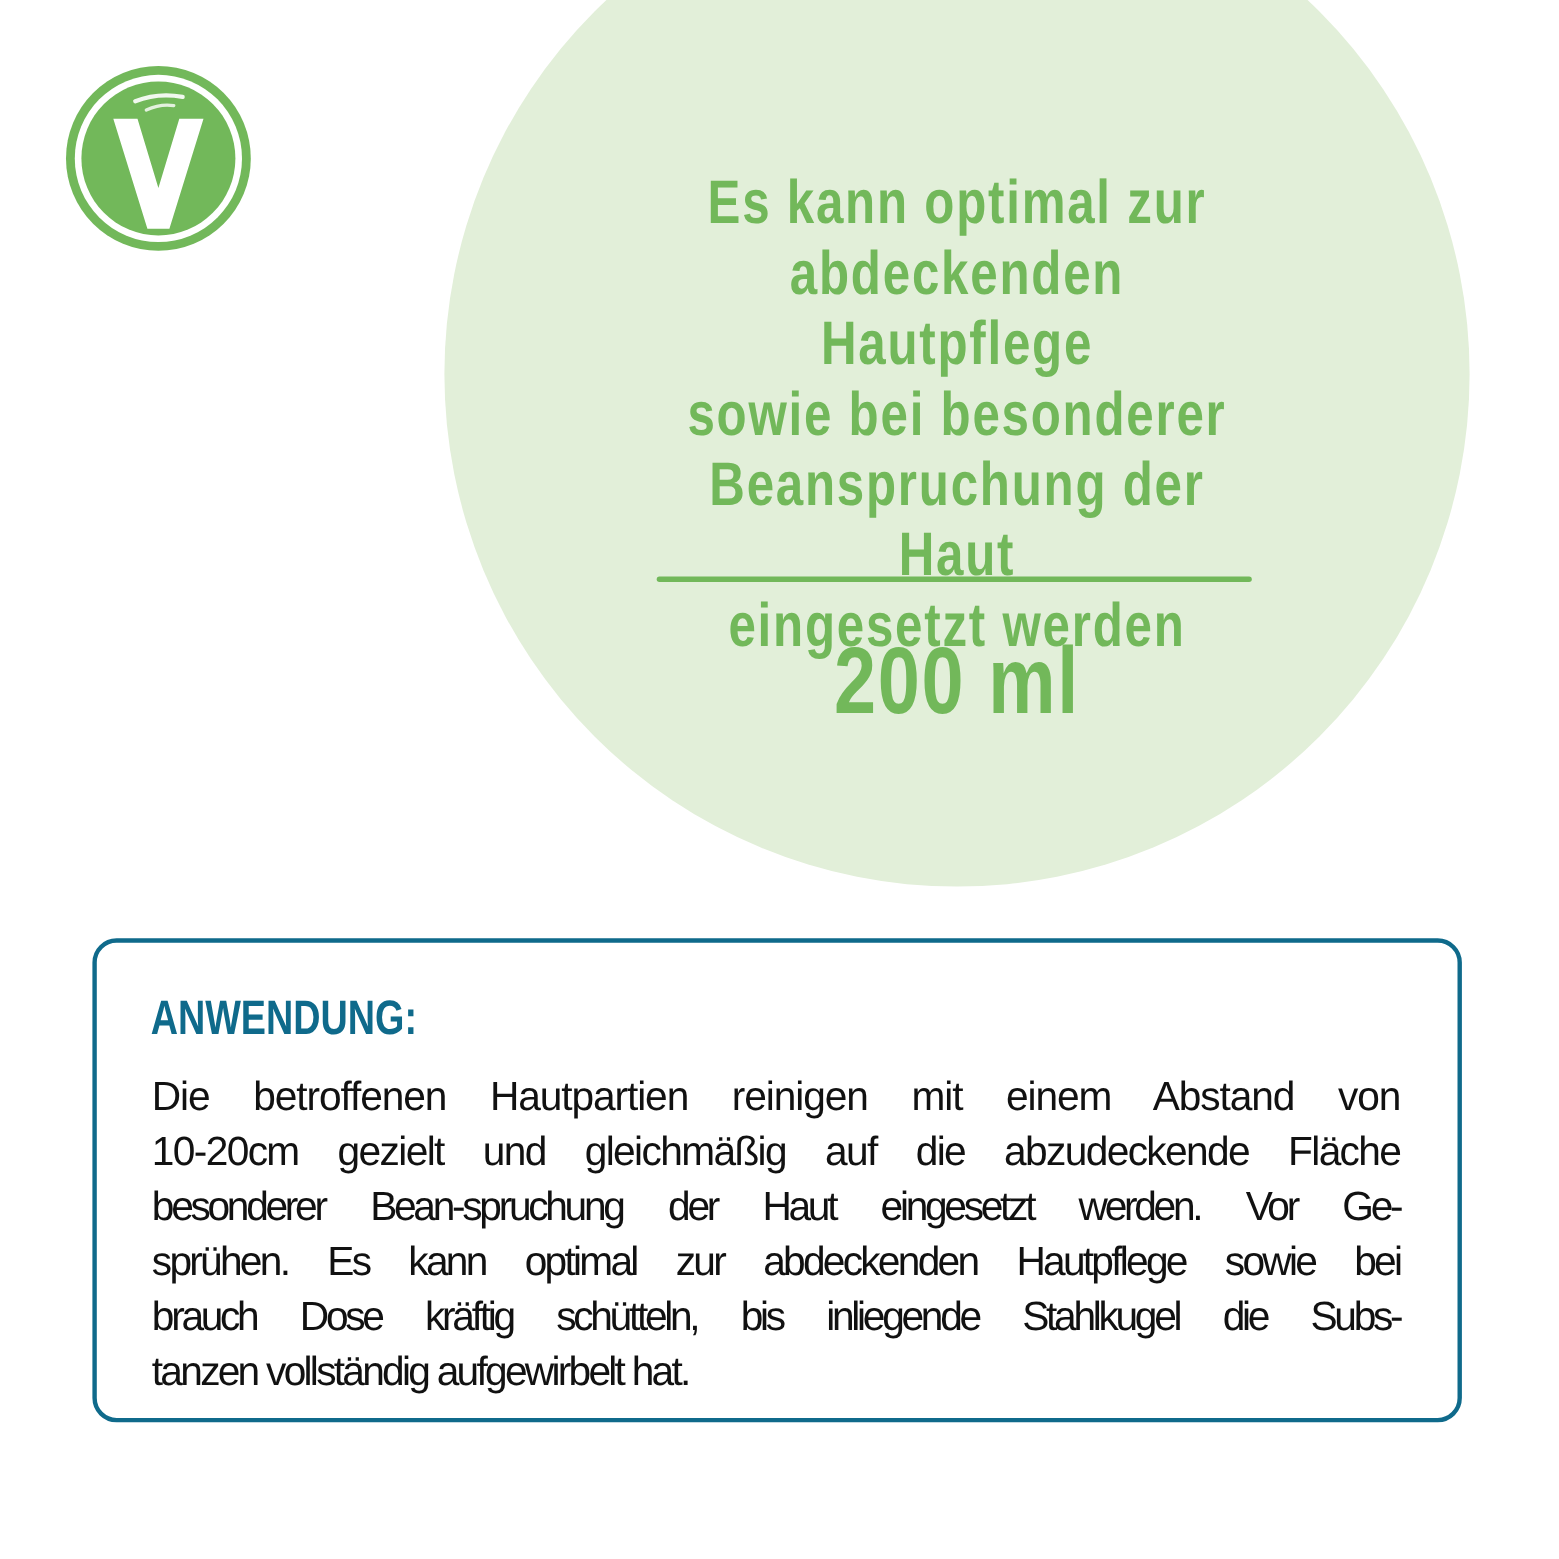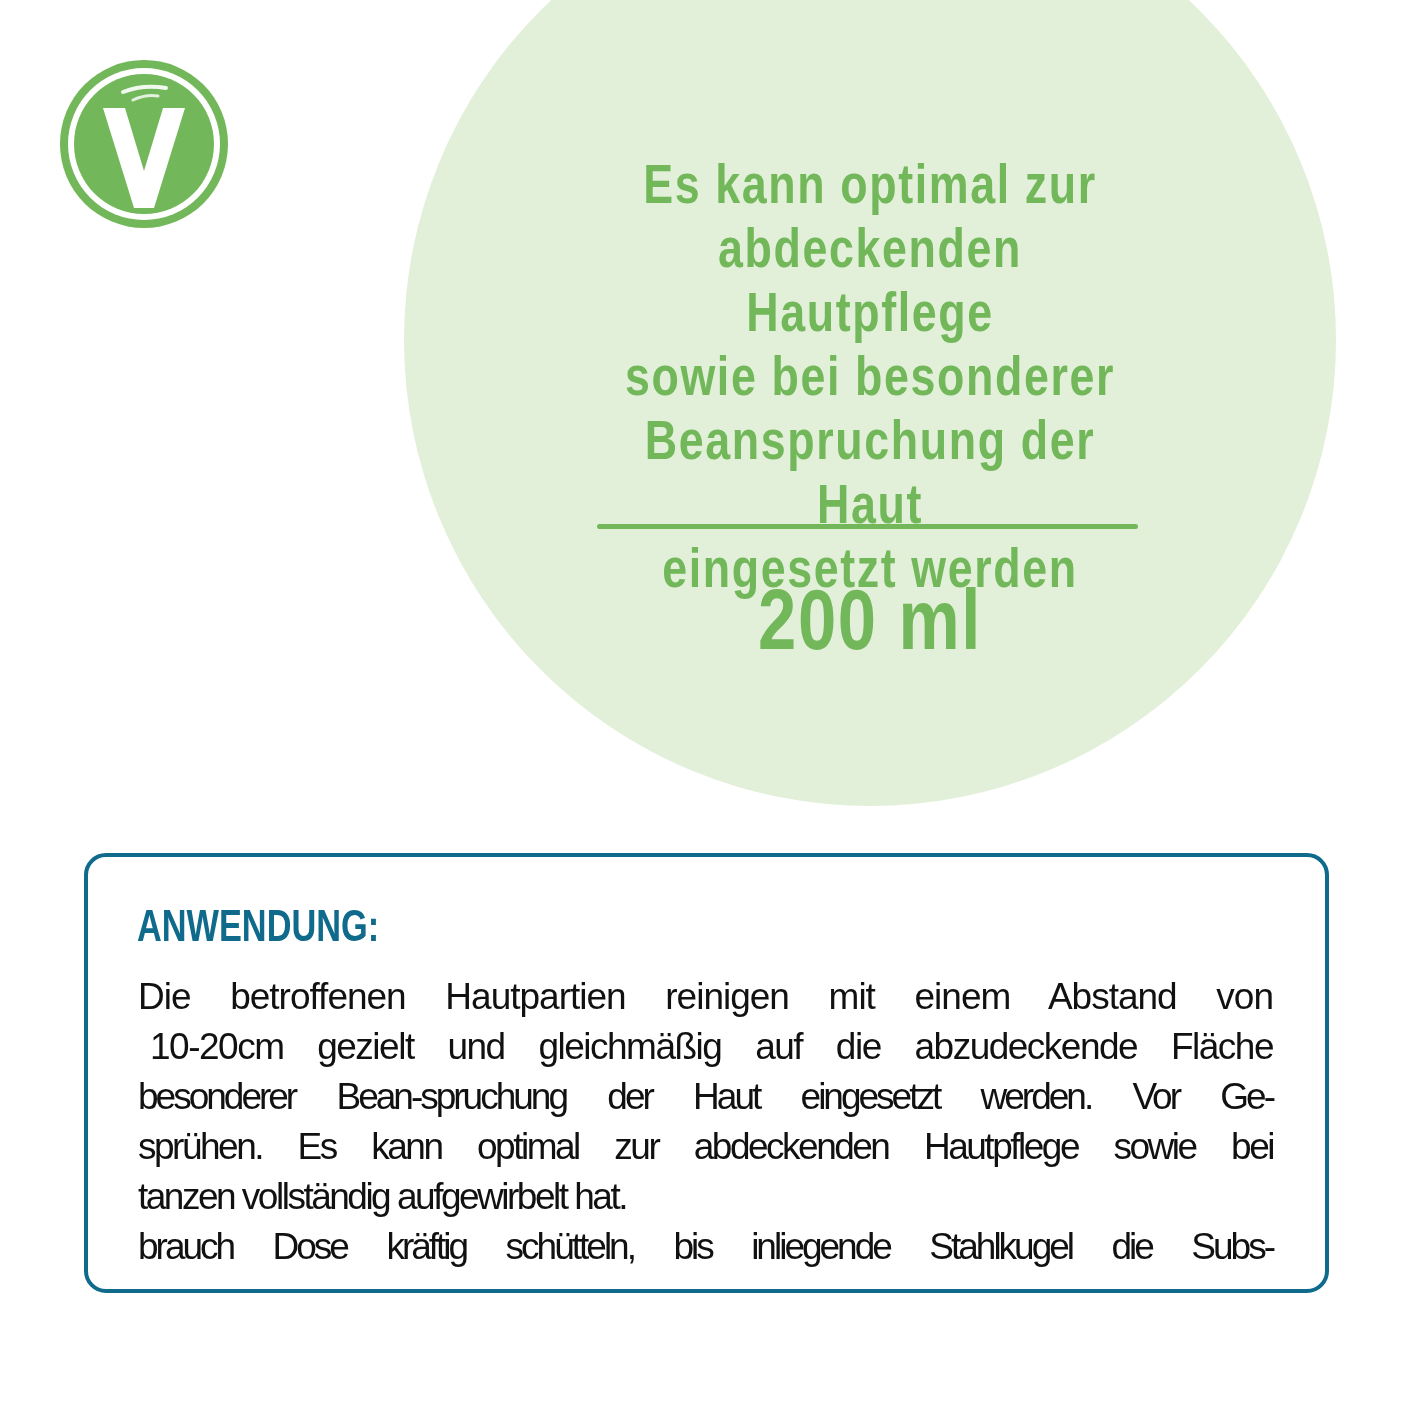--- a/index.html
+++ b/index.html
@@ -41,18 +41,18 @@
 </div>
 
 <div class="divider"></div>
 
 <div class="volume">200 ml</div>
 
 <div class="box"></div>
 <div class="box-title">ANWENDUNG:</div>
 <div class="box-text">
   <span class="text-line justify" style="letter-spacing:-1px;">Die betroffenen Hautpartien reinigen mit einem Abstand von</span>
-  <span class="text-line justify" style="letter-spacing:-1.5px;margin-left:12px;">10-20cm gezielt und gleichmäßig auf die abzudeckende Fläche</span>
+  <span class="text-line justify" style="letter-spacing:-1.5px;">10-20cm gezielt und gleichmäßig auf die abzudeckende Fläche</span>
   <span class="text-line justify" style="letter-spacing:-3px;">besonderer Bean-spruchung der Haut eingesetzt werden. Vor Ge-</span>
   <span class="text-line justify" style="letter-spacing:-2.5px;">sprühen. Es kann optimal zur abdeckenden Hautpflege sowie bei</span>
+  <span class="text-line justify" style="letter-spacing:-3px;">brauch Dose kräftig schütteln, bis inliegende Stahlkugel die Subs-</span>
   <span class="text-line" style="letter-spacing:-2.5px;">tanzen vollständig aufgewirbelt hat.</span>
-  <span class="text-line justify" style="letter-spacing:-3px;">brauch Dose kräftig schütteln, bis inliegende Stahlkugel die Subs-</span>
 </div>
 
 </body></html>

